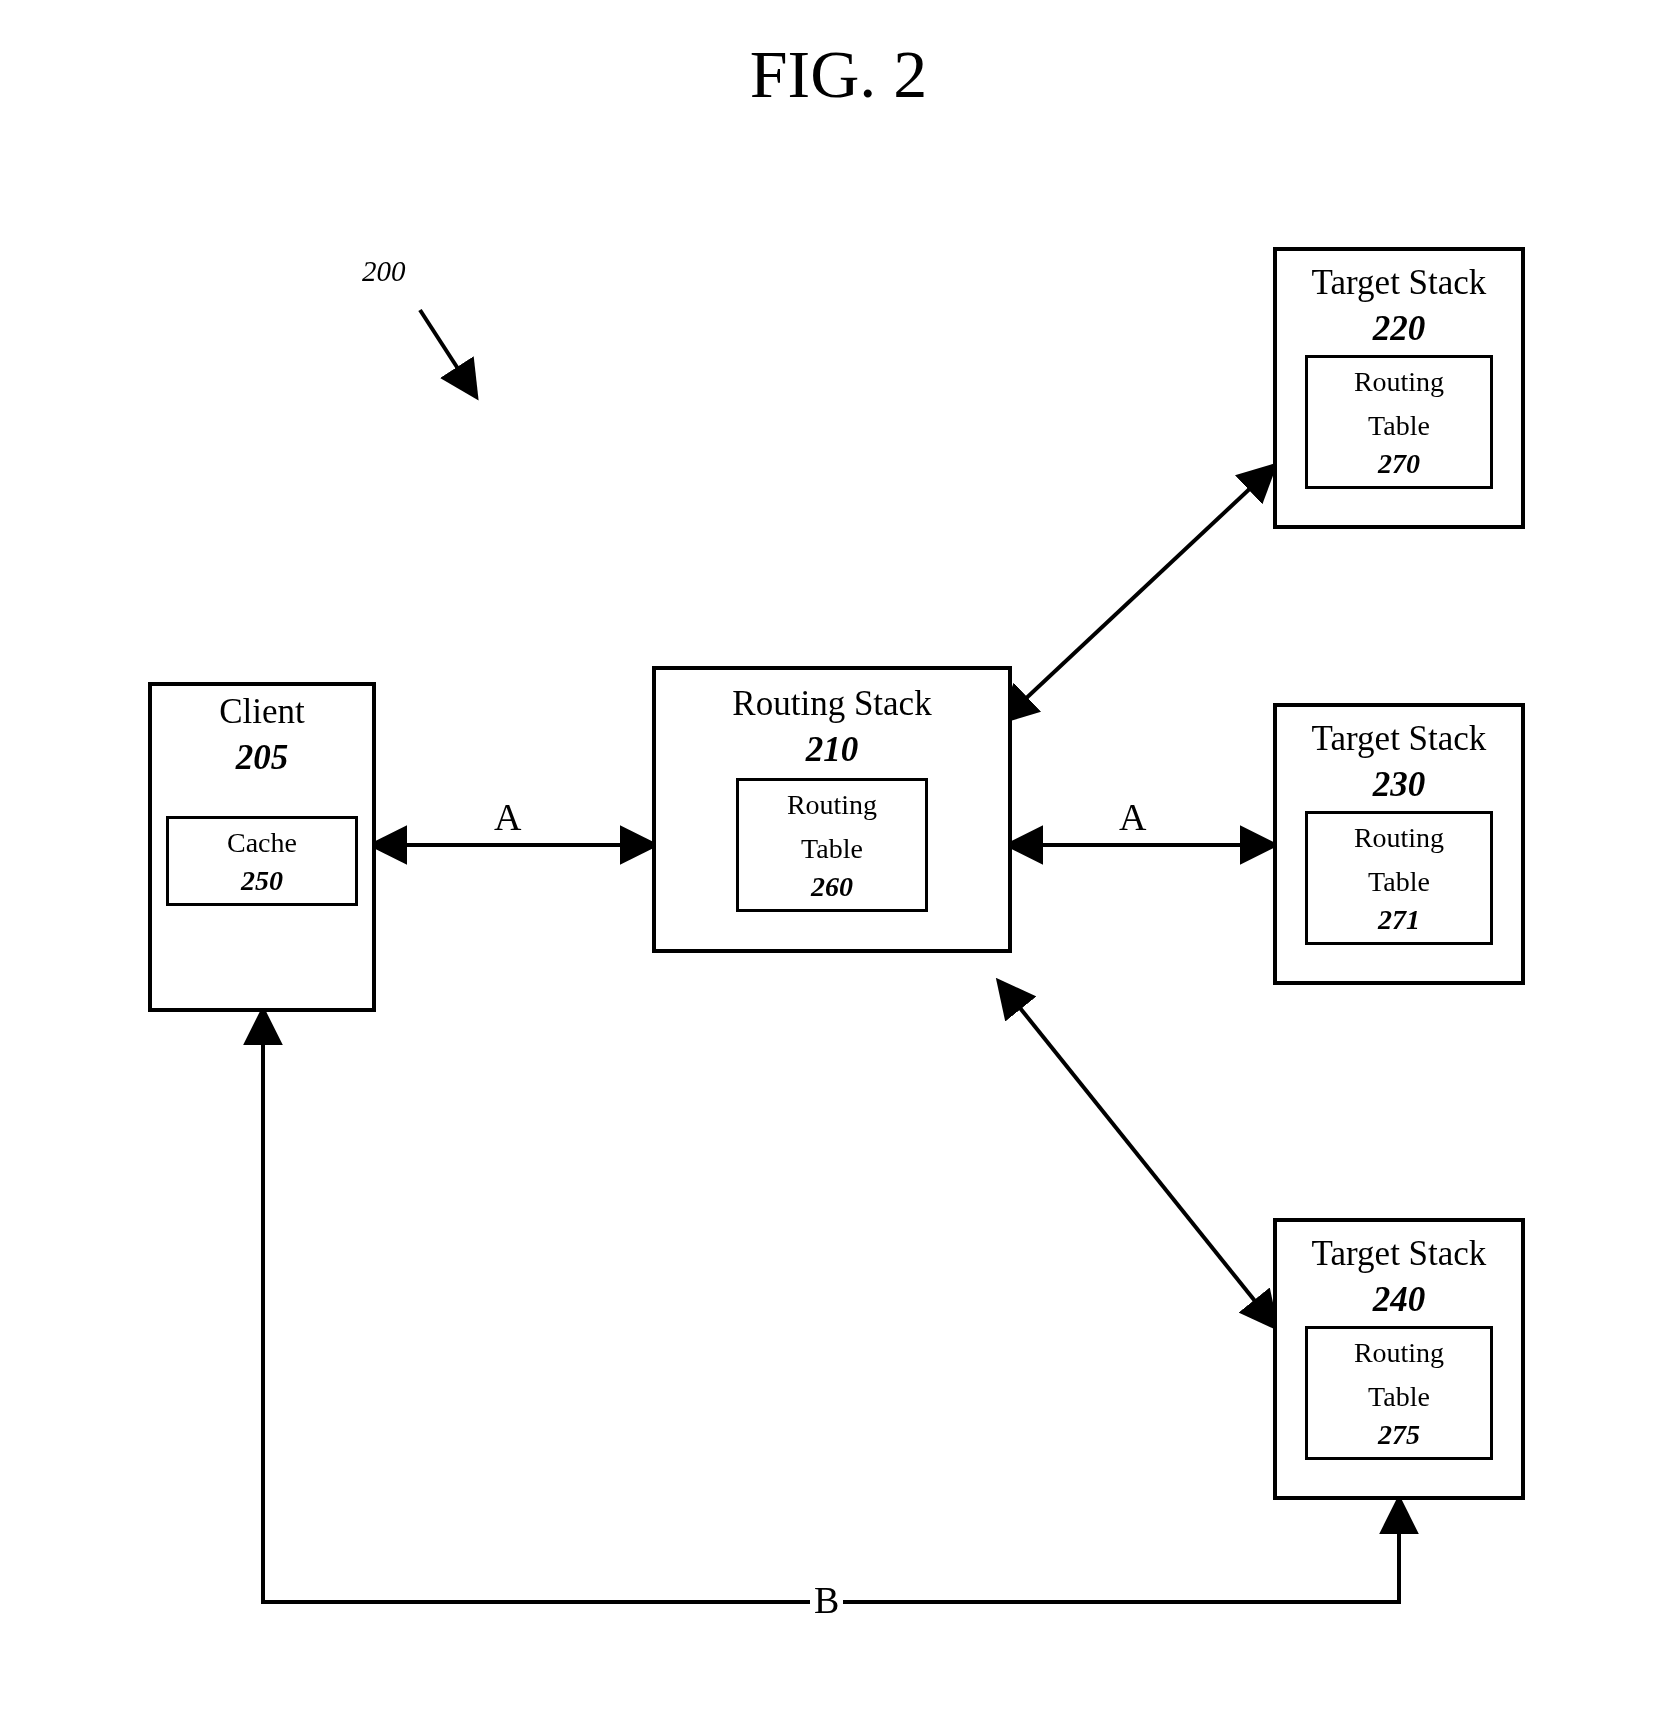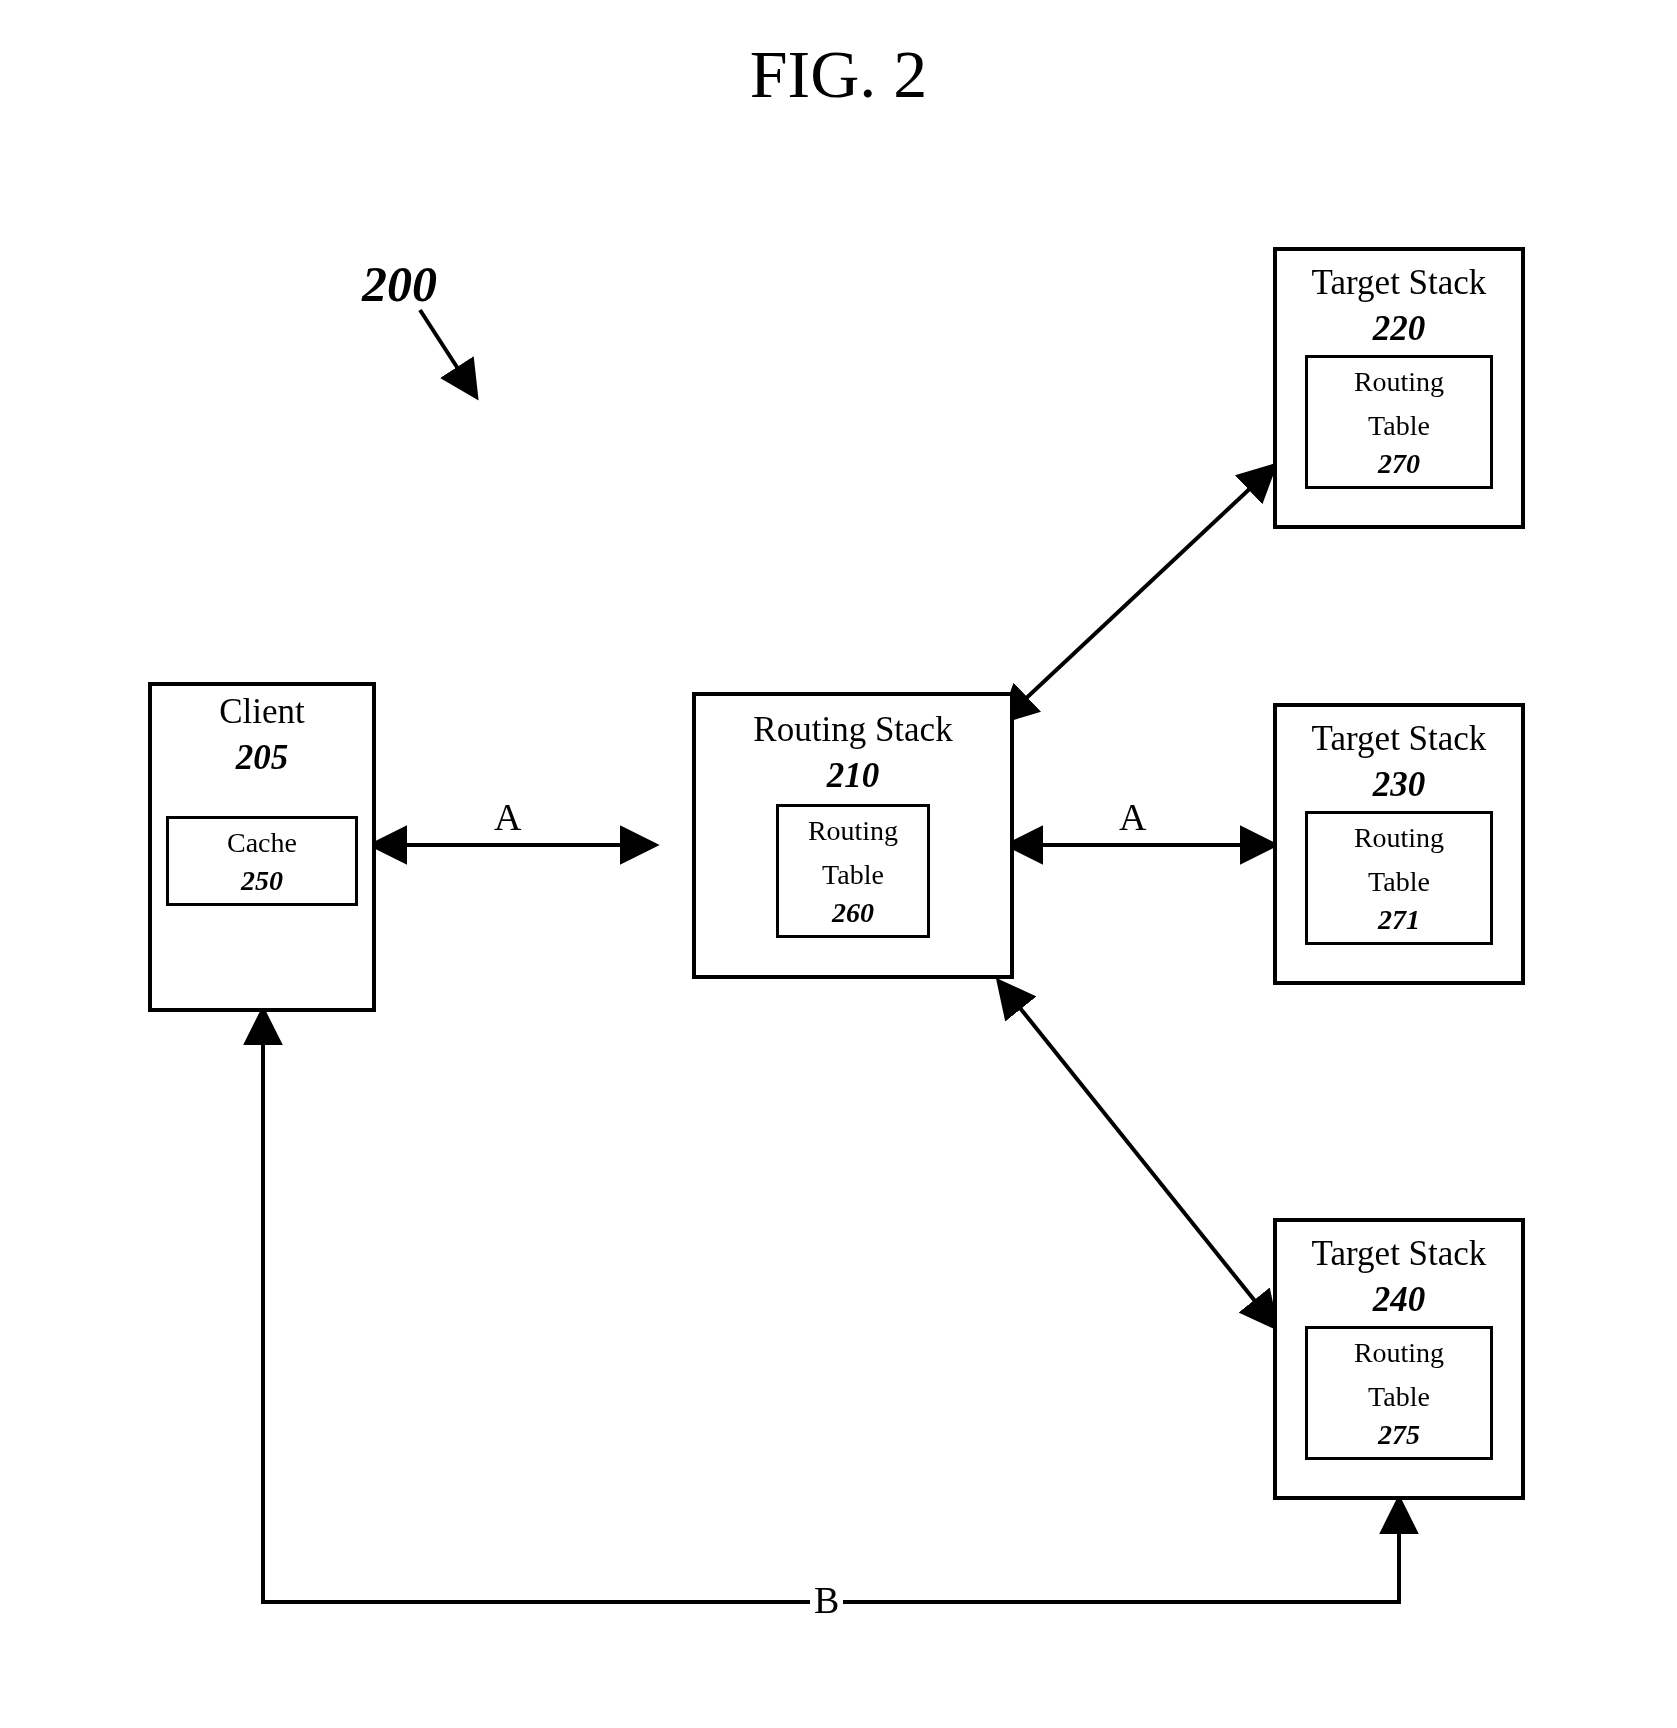--- a/index.html
+++ b/index.html
@@ -5,21 +5,21 @@
     * { box-sizing: border-box; margin: 0; padding: 0; }
     body { background: #fff; font-family: Georgia, 'Times New Roman', serif; width: 1677px; height: 1728px; position: relative; }
     .title { font-size: 68px; text-align: center; padding-top: 35px; }
     .canvas { position: absolute; top: 0; left: 0; width: 1677px; height: 1728px; }
     .box { position: absolute; border: 4px solid #000; background: #fff; text-align: center; font-size: 35px; }
     .box .label { display: block; padding: 6px 15px; }
     .box .num { font-weight: bold; font-style: italic; }
     .inner { border: 3px solid #000; margin: 4px 14px 12px; padding: 2px 6px 6px; font-size: 28px; }
     .inner .label { display: block; }
     .inner .num { font-weight: bold; font-style: italic; display: block; }
-    .ref { position: absolute; font-size: 50px; font-weight: bold; font-style: italic; }
+    .ref { position: absolute; font-size: 29px; font-weight: normal; font-style: italic; }
     .edge-label { position: absolute; font-size: 38px; background: #fff; padding: 0 4px; }
   </style>
 </head>
 <body>
 
 <div class="title">FIG. 2</div>
 
 <svg class="canvas" viewBox="0 0 1677 1728">
   <defs>
     <marker id="arrow" viewBox="0 0 12 12" refX="10" refY="6" markerWidth="10" markerHeight="10" orient="auto-start-reverse">
@@ -44,21 +44,21 @@
 
 <div class="box" style="left:148px; top:682px; width:228px; height:330px;">
   <span class="label" style="">Client</span>
   <span class="num">205</span>
   <div class="inner" style="margin-top:38px;">
     <span class="label">Cache</span>
     <span class="num">250</span>
   </div>
 </div>
 
-<div class="box" style="left:652px; top:692px; width:322px; height:287px;margin-left:40px;">
+<div class="box" style="left:652px; top:666px; width:360px; height:287px;">
   <span class="label" style="margin-top:8px;">Routing Stack</span>
   <span class="num">210</span>
   <div class="inner" style="margin:8px 80px 12px;">
     <span class="label">Routing</span>
     <span class="label">Table</span>
     <span class="num">260</span>
   </div>
 </div>
 
 <div class="box" style="left:1273px; top:247px; width:252px; height:282px;">

